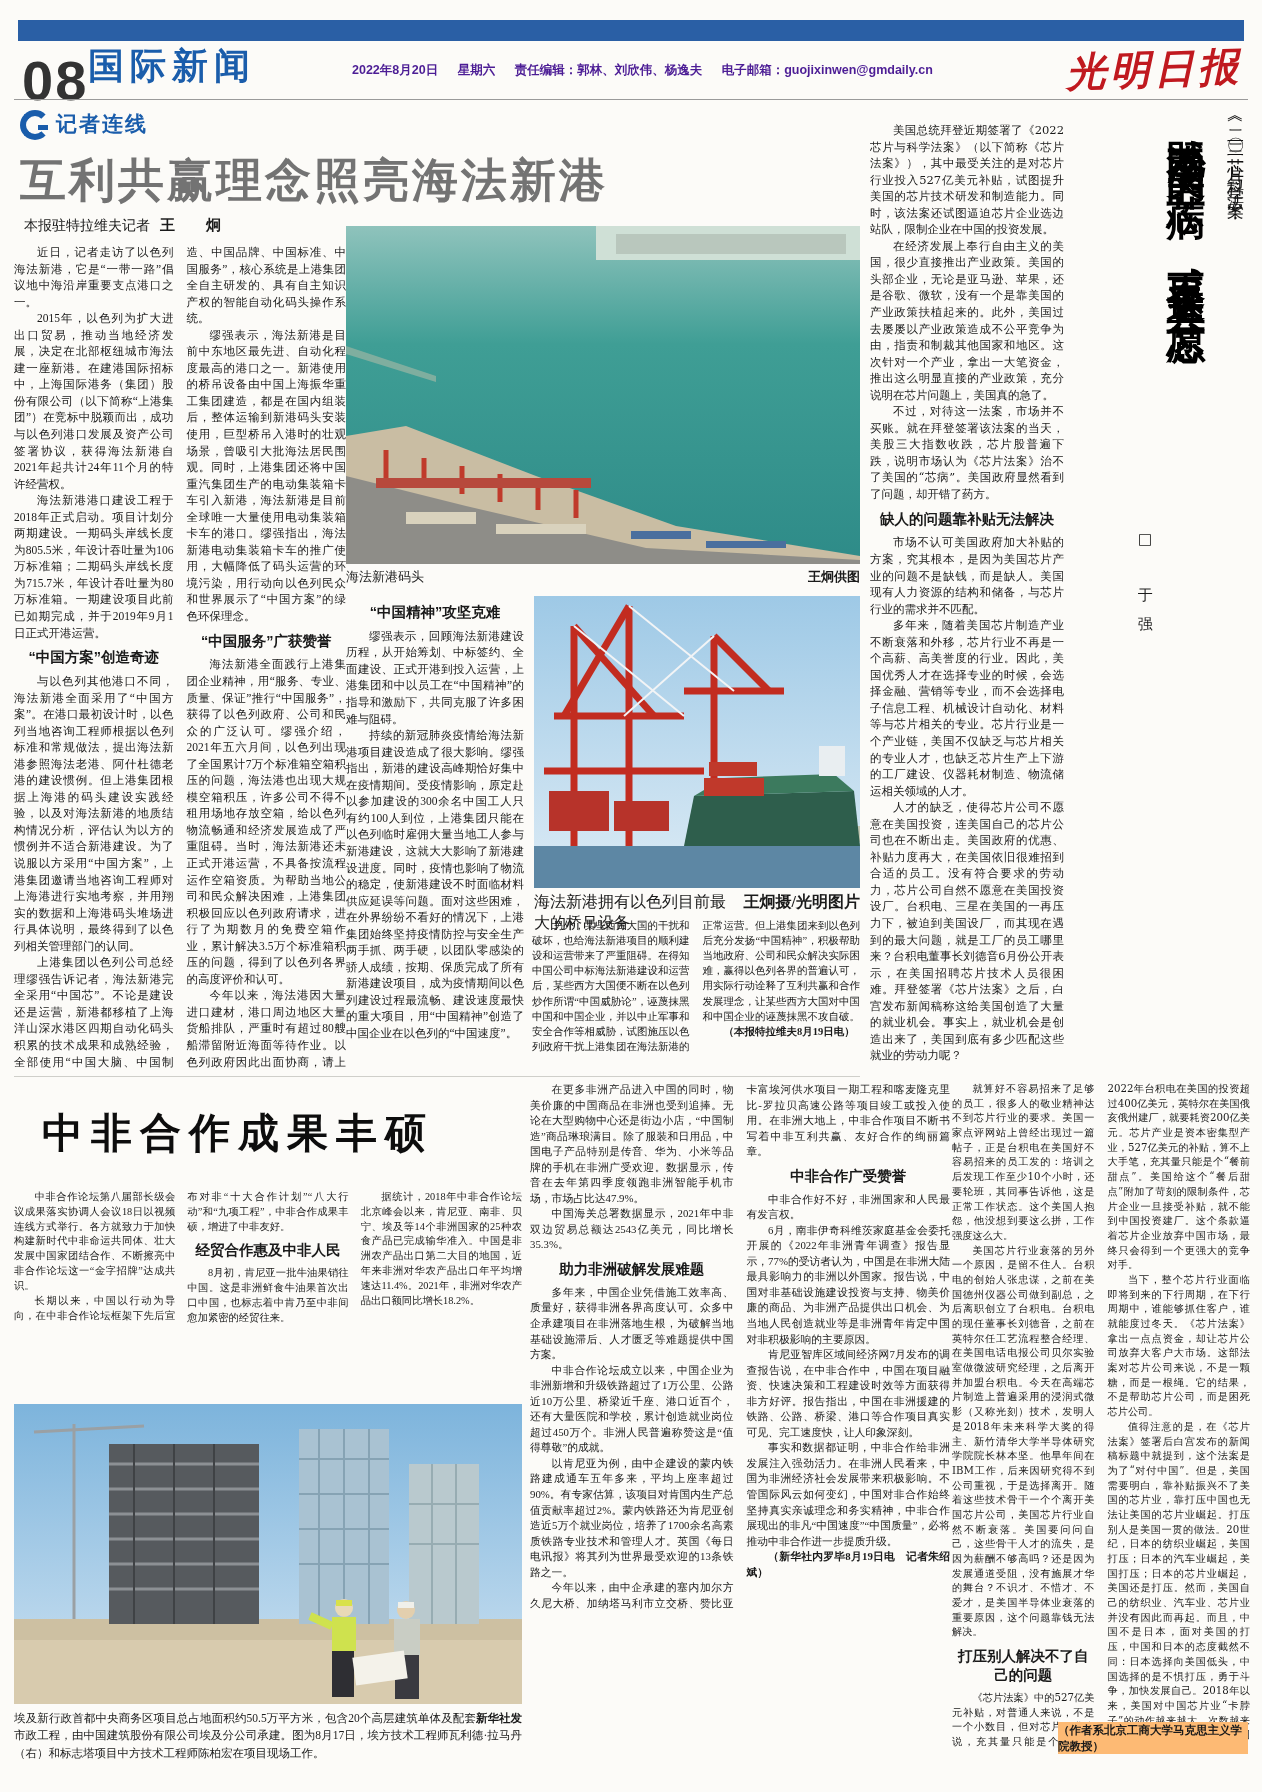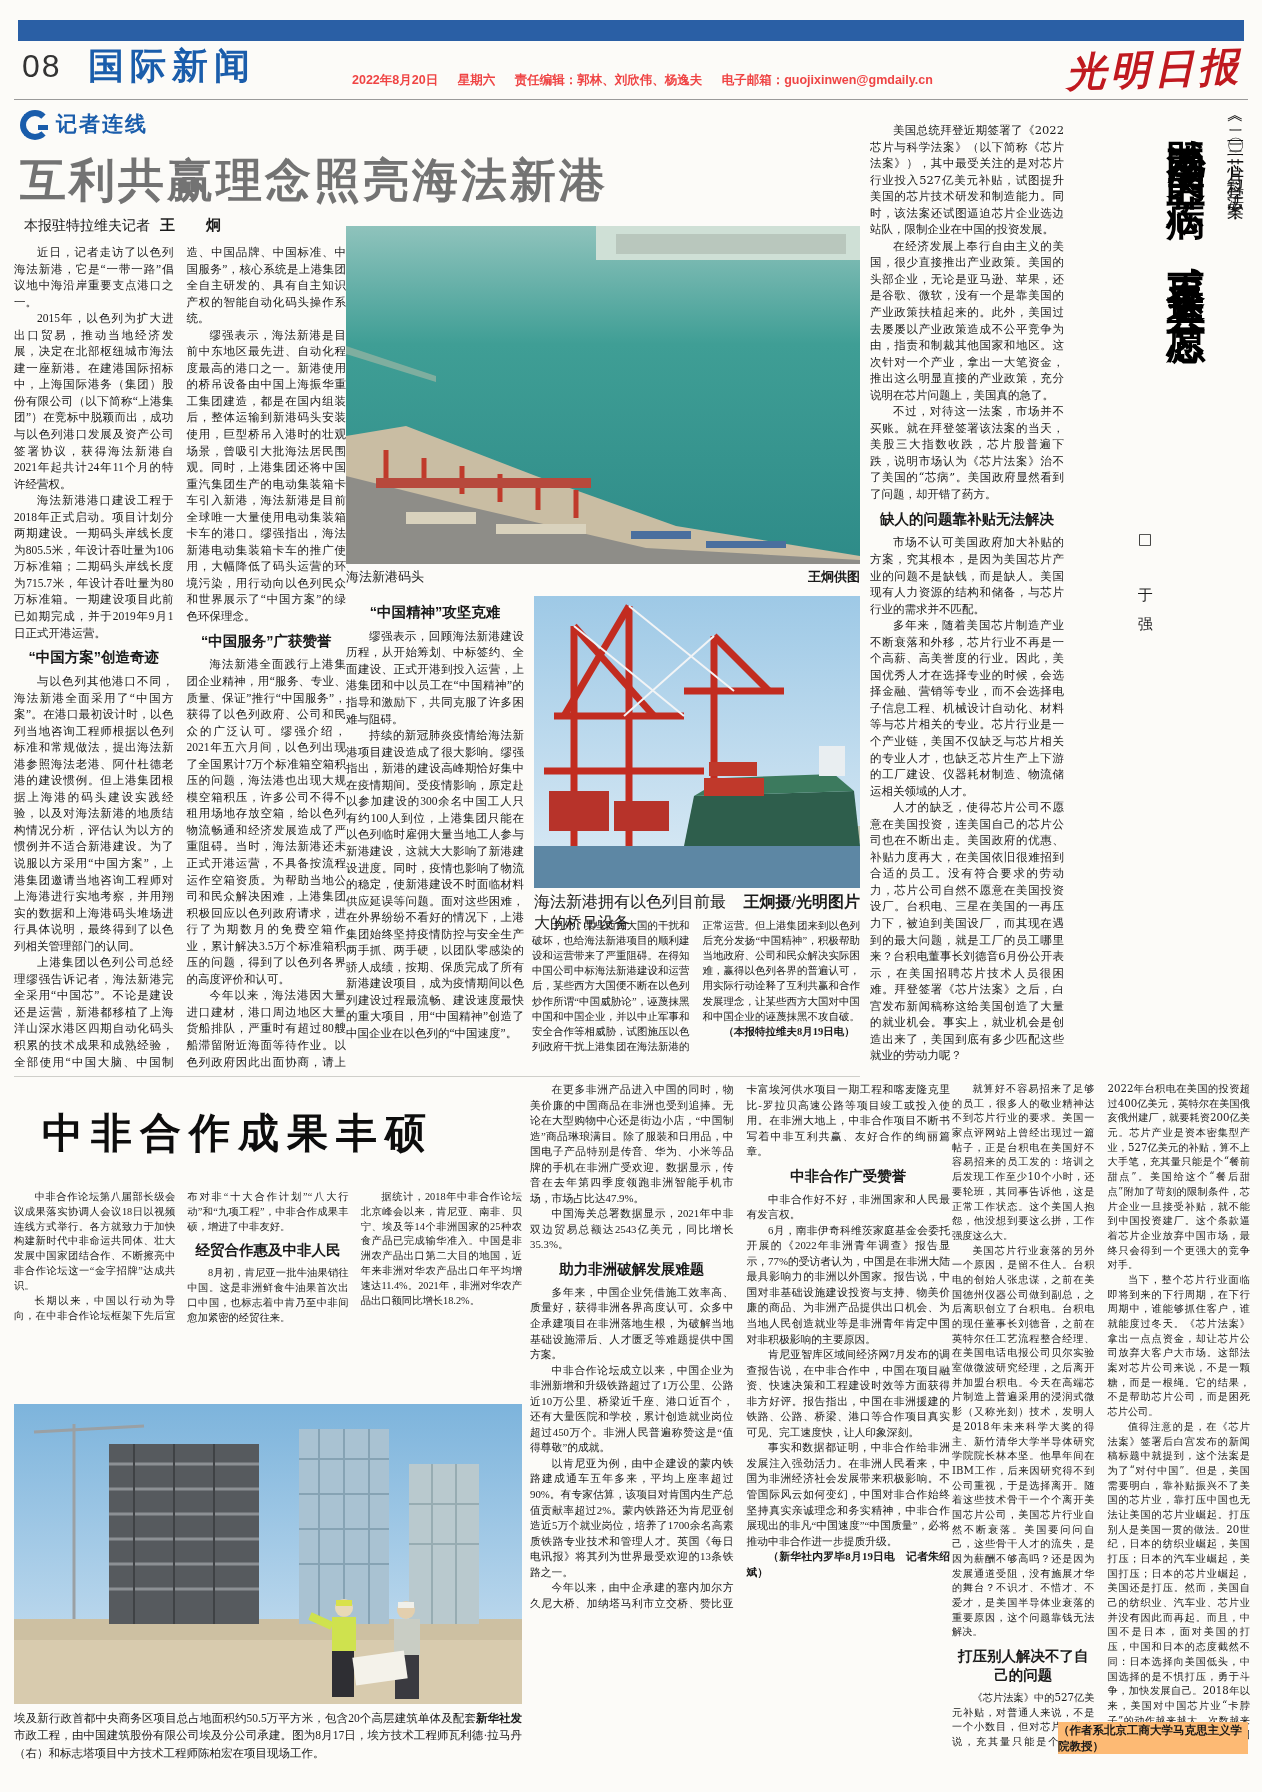--- a/index.html
+++ b/index.html
@@ -1,23 +1,23 @@
 <!DOCTYPE html>
 <html><head>
 <meta charset="utf-8">
 <style>
   html,body{margin:0;padding:0;}
   body{width:1262px;height:1792px;background:#eceae6;font-family:"Liberation Serif","DejaVu Serif",serif;}
   #sheet{position:relative;width:1262px;height:1792px;background:#fcfbf8;overflow:hidden;color:#1a1a1a;}
   .abs{position:absolute;}
   
   #topbar{left:18px;top:20px;width:1226px;height:21px;background:#2a5fa5;}
-  #pagenum{left:22px;top:48px;font-family:"Liberation Sans",sans-serif;font-size:32px;font-weight:400;color:#333;letter-spacing:2px;}
+  #pagenum{left:22px;top:48px;font-family:"Liberation Sans",sans-serif;font-size:56px;font-weight:700;color:#333;letter-spacing:2px;}
   #sectionname{left:88px;top:42px;font-family:"Liberation Sans",sans-serif;font-size:36px;font-weight:bold;color:#1a5dab;letter-spacing:6px;}
-  #dateline{left:352px;top:72px;font-family:"Liberation Sans",sans-serif;font-size:12.5px;font-weight:bold;color:#ef4444;}
+  #dateline{left:352px;top:62px;font-family:"Liberation Sans",sans-serif;font-size:12.5px;font-weight:bold;color:#4c1d95;}
   #dateline span{margin-right:16px;}
   #masthead{right:20px;top:42px;font-size:40px;font-weight:bold;color:#c0191f;transform:rotate(-2deg);font-style:italic;letter-spacing:4px;}
   #headrule{left:14px;top:99px;width:1234px;height:0;border-top:1.5px solid #9a9a9a;}
   
   p.body{margin:0;text-indent:2em;text-align:justify;line-height:1.44;}
   .sub{font-family:"Liberation Sans",sans-serif;font-weight:bold;text-align:center;text-indent:0;margin:7px 0 6px 0;font-size:14.5px;line-height:1.3;}
   .creditline{text-align:right;font-weight:bold;}
   .clip{overflow:hidden;}
   .cols2{column-count:2;column-gap:13px;}
   .cols3{column-count:3;column-gap:12px;}

